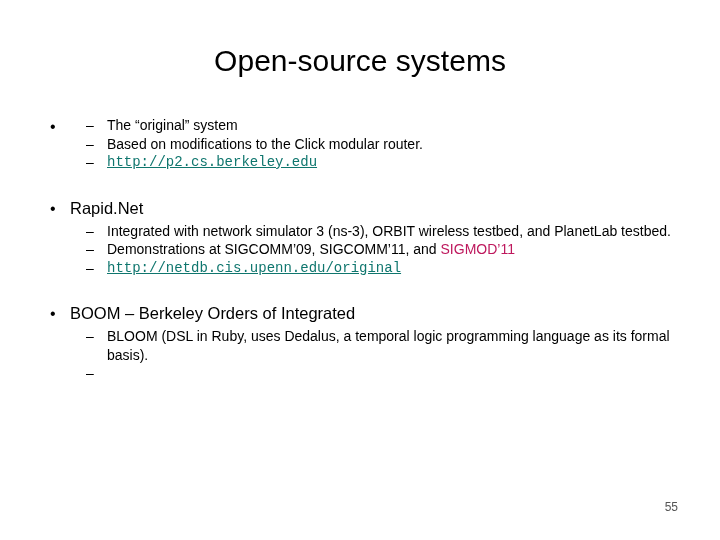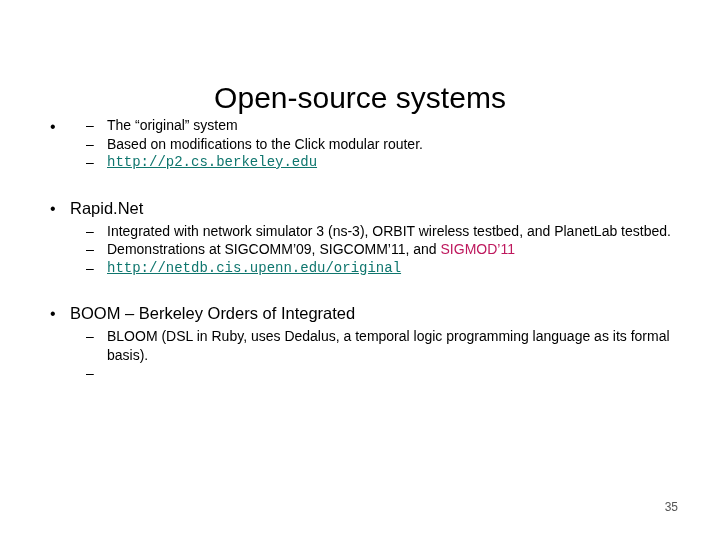--- a/index.html
+++ b/index.html
@@ -23,21 +23,20 @@
   .slide-title {
     position: absolute;
     top: 44px;
     left: 0;
     width: 720px;
     text-align: center;
     font-size: 30px;
     font-weight: normal;
     letter-spacing: 0px;
     color: #000000;
-    margin-top: 37px;
   }
   .body {
     position: absolute;
     top: 113px;
     left: 36px;
     width: 660px;
   }
   .block {
     margin-bottom: 17px;
   }
@@ -154,15 +153,15 @@
         <span class="dash">–</span>
         <span class="lvl2-text">BLOOM (DSL in Ruby, uses Dedalus, a temporal logic programming language as its formal basis).</span>
       </div>
       <div class="lvl2">
         <span class="dash">–</span>
       </div>
     </div>
 
   </div>
 
-  <div class="page-number">35</div>
+  <div class="page-number">55</div>
 
 </div>
 
 </body></html>

